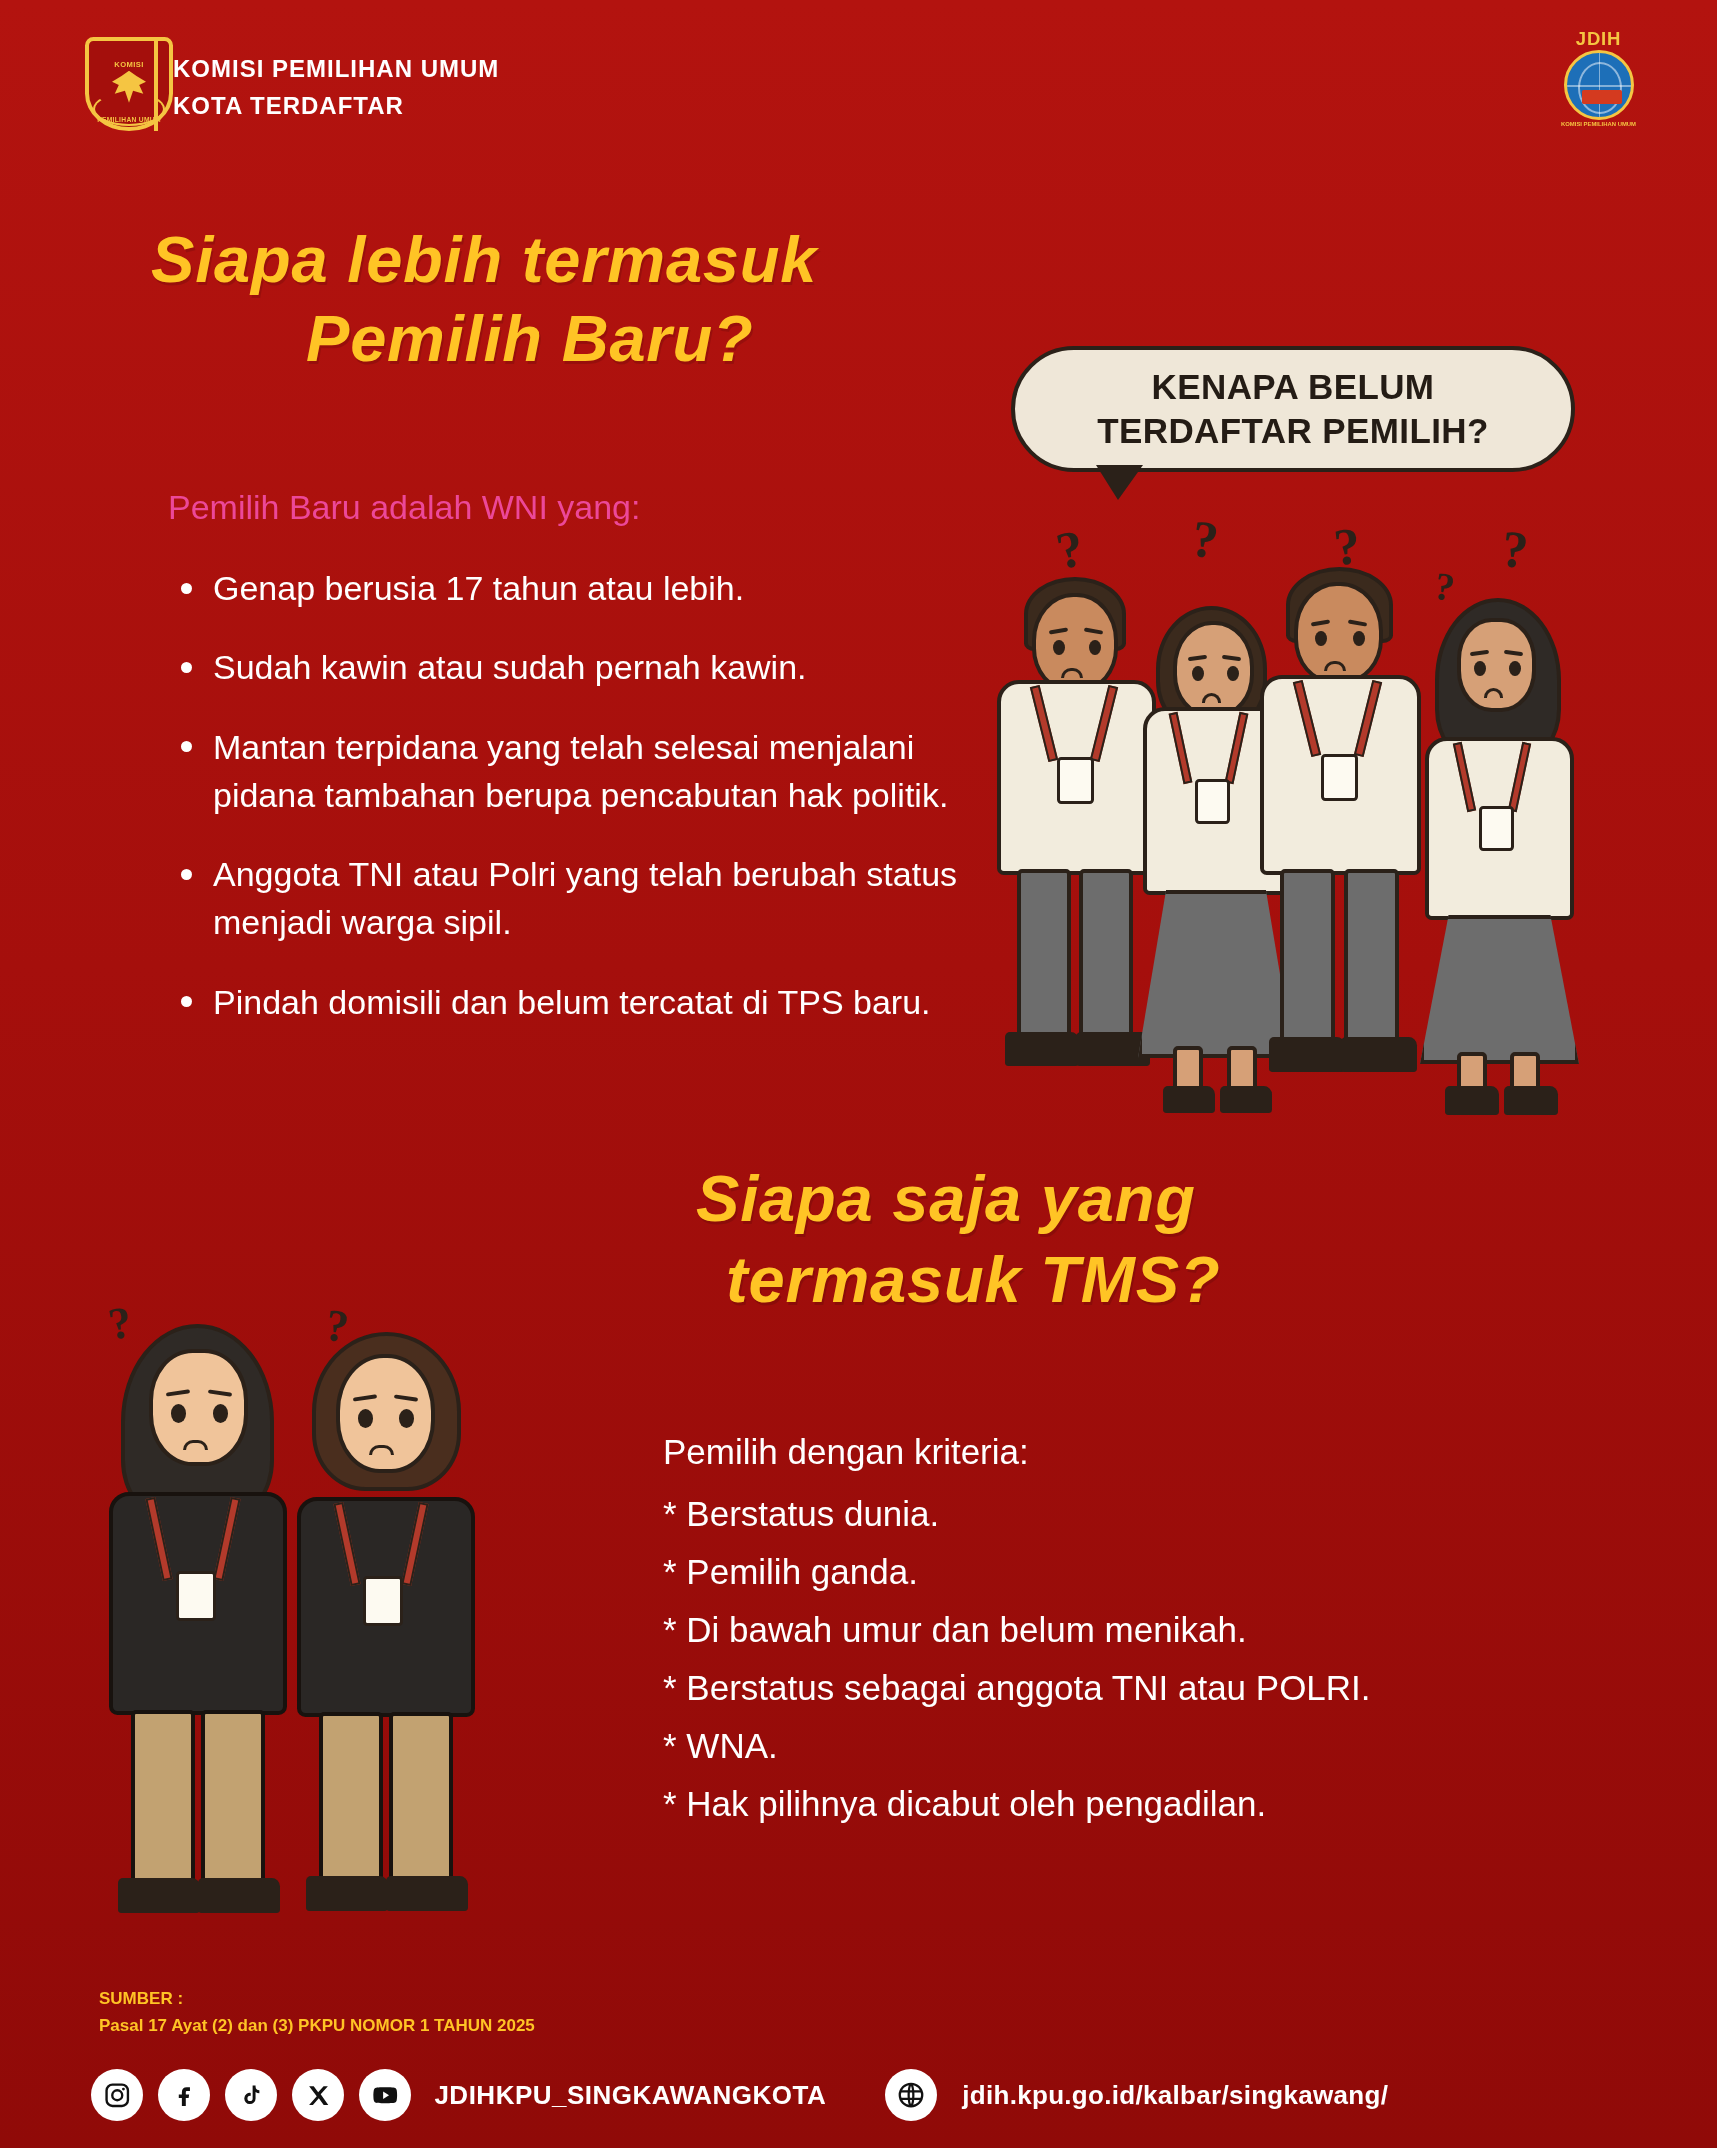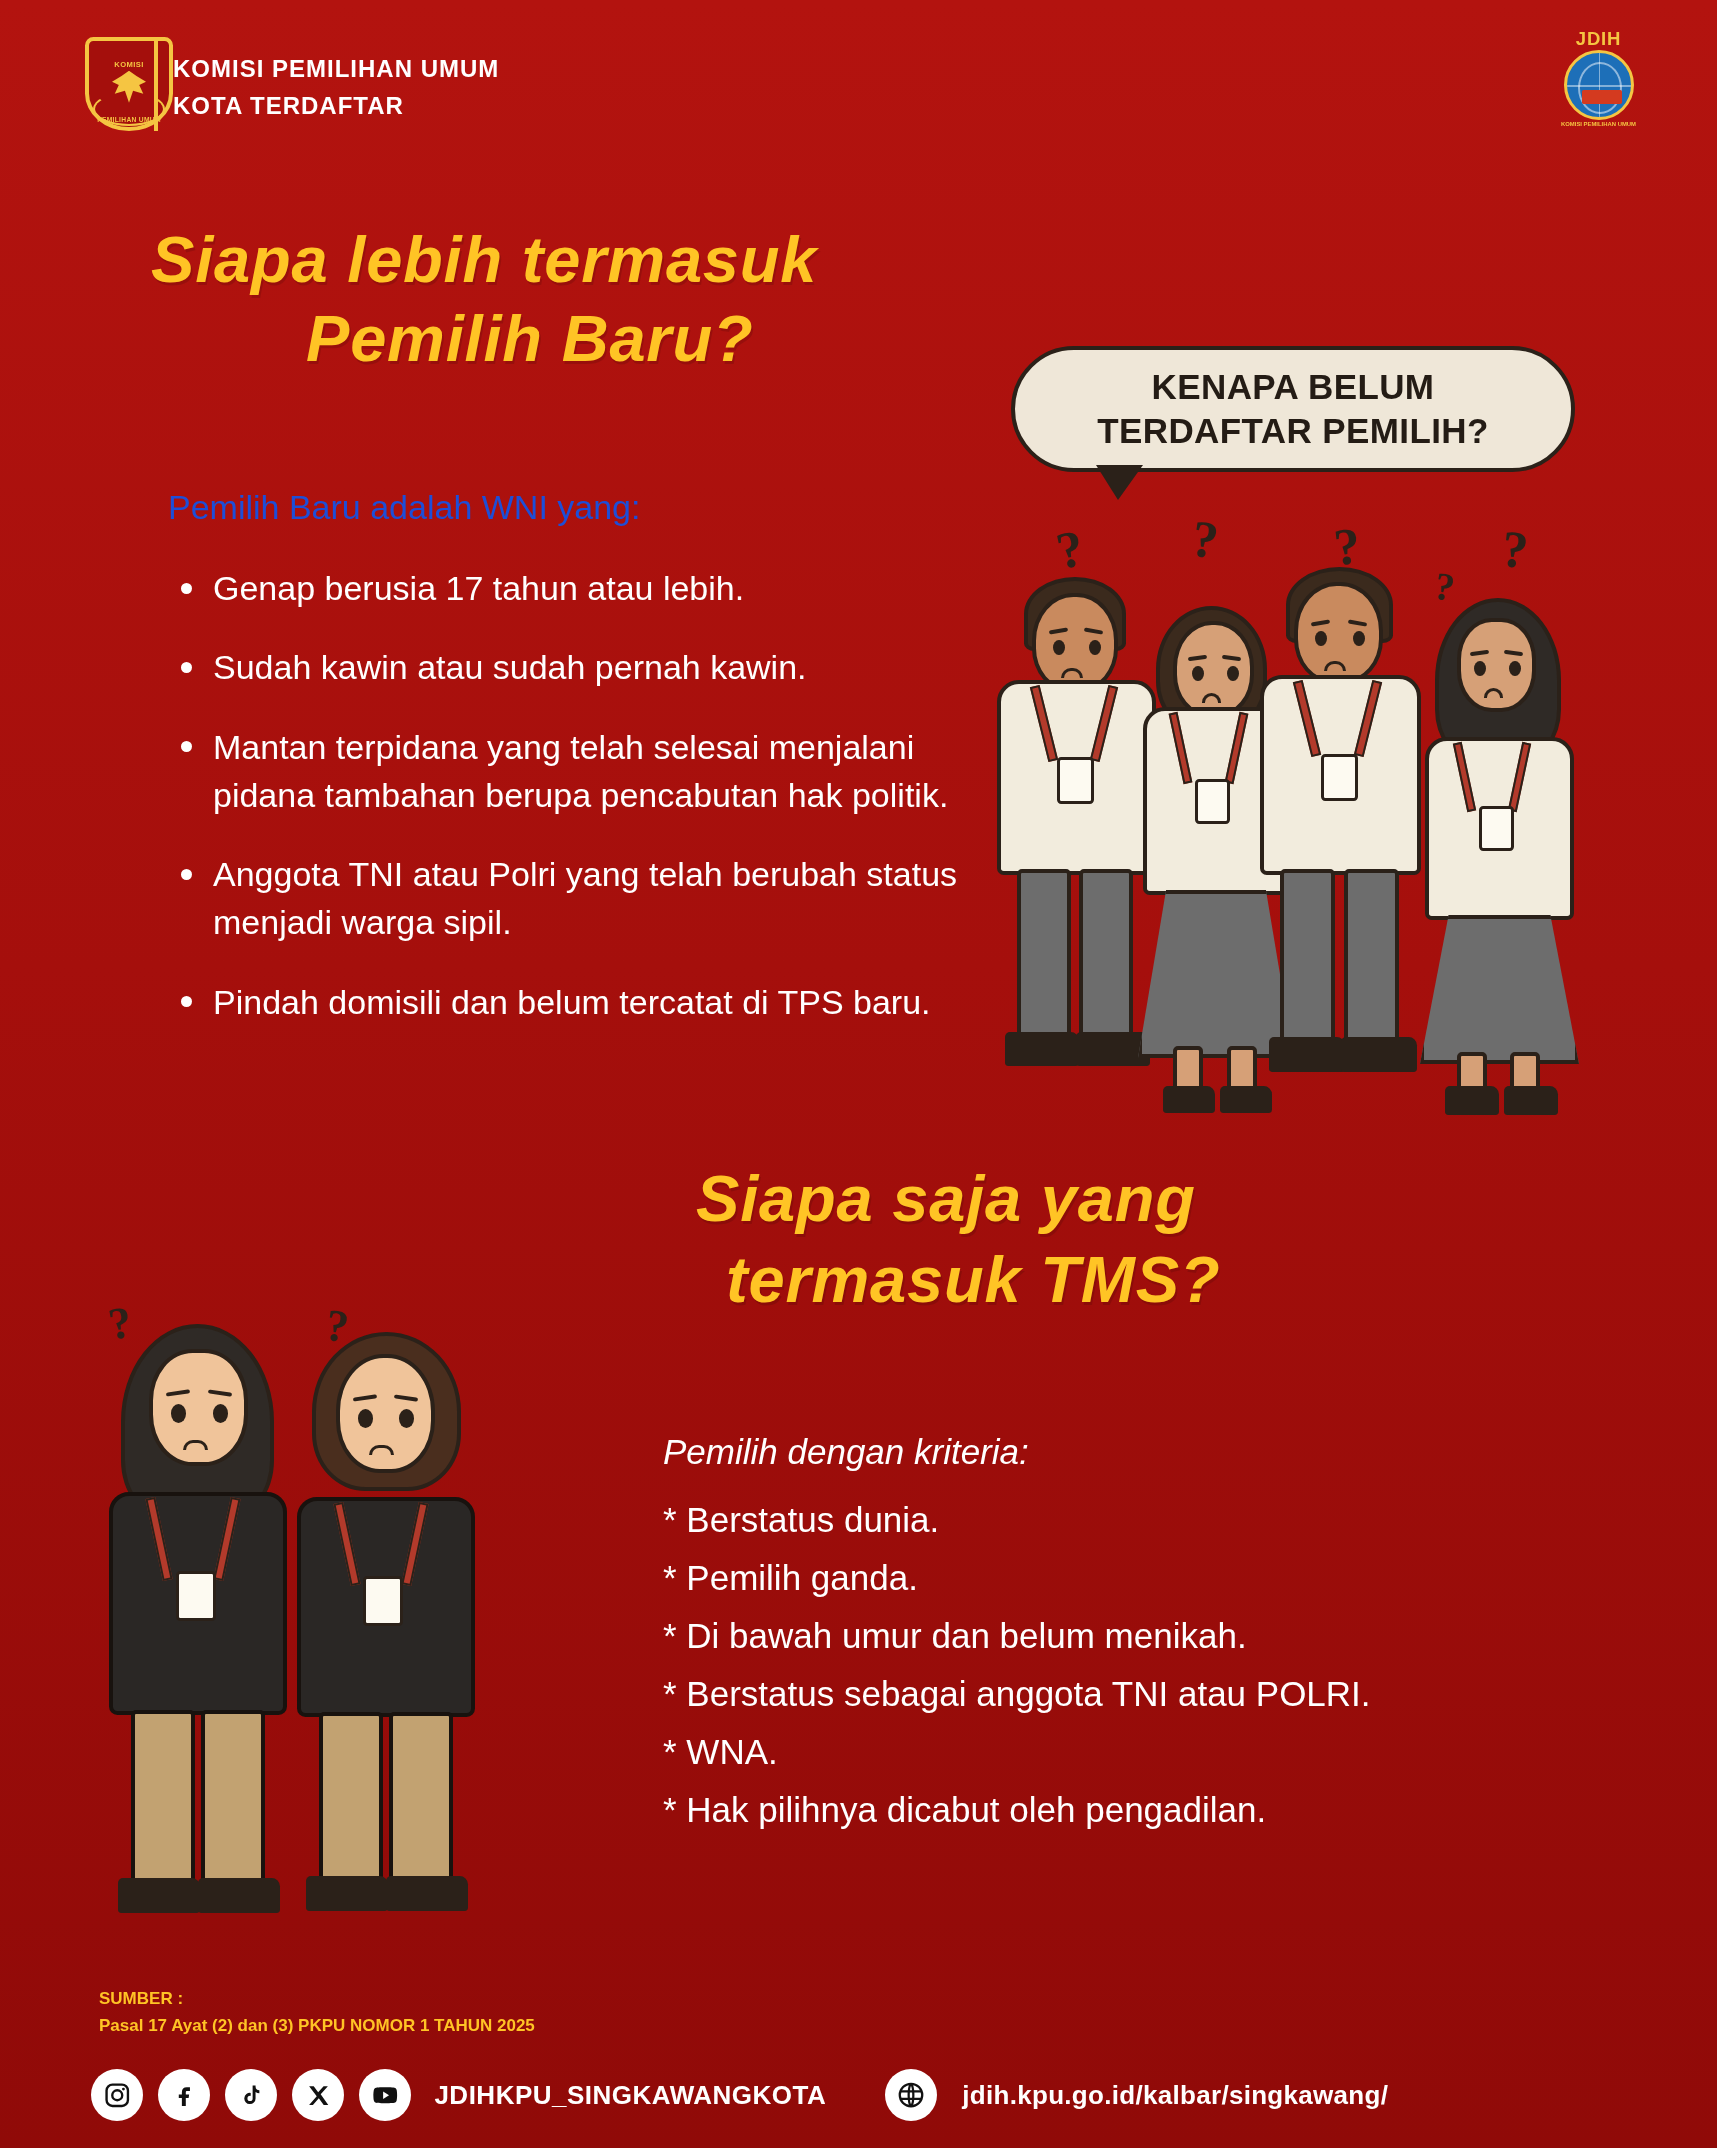--- a/index.html
+++ b/index.html
@@ -140,21 +140,21 @@
   
   .body-1 {
     position: absolute;
     left: 168px; top: 482px;
     width: 839px;
   }
   .body-1 .intro {
     font-size: 34px;
     line-height: 1.5;
     margin-bottom: 28px;
-    color: #1d4ed8;
+    color: #ec4899;
   }
   .body-1 ul {
     margin: 0; padding: 0; list-style: none;
   }
   .body-1 li {
     position: relative;
     font-size: 34px;
     line-height: 1.42;
     padding-left: 45px;
     margin-bottom: 10px;
@@ -289,22 +289,21 @@
 
   
   .body-2 {
     position: absolute;
     left: 663px; top: 1426px;
     width: 990px;
   }
   .body-2 .intro {
     font-size: 35px;
     line-height: 1.5;
-    margin-bottom: 14px;
-    font-style: italic;
+    margin-bottom: 8px;
   }
   .body-2 ul { margin: 0; padding: 0; list-style: none; }
   .body-2 li {
     font-size: 35px;
     line-height: 1.52;
     margin-bottom: 5px;
   }
 
   
   .illo2 { position: absolute; left: 84px; top: 1292px; width: 537px; height: 671px; }

